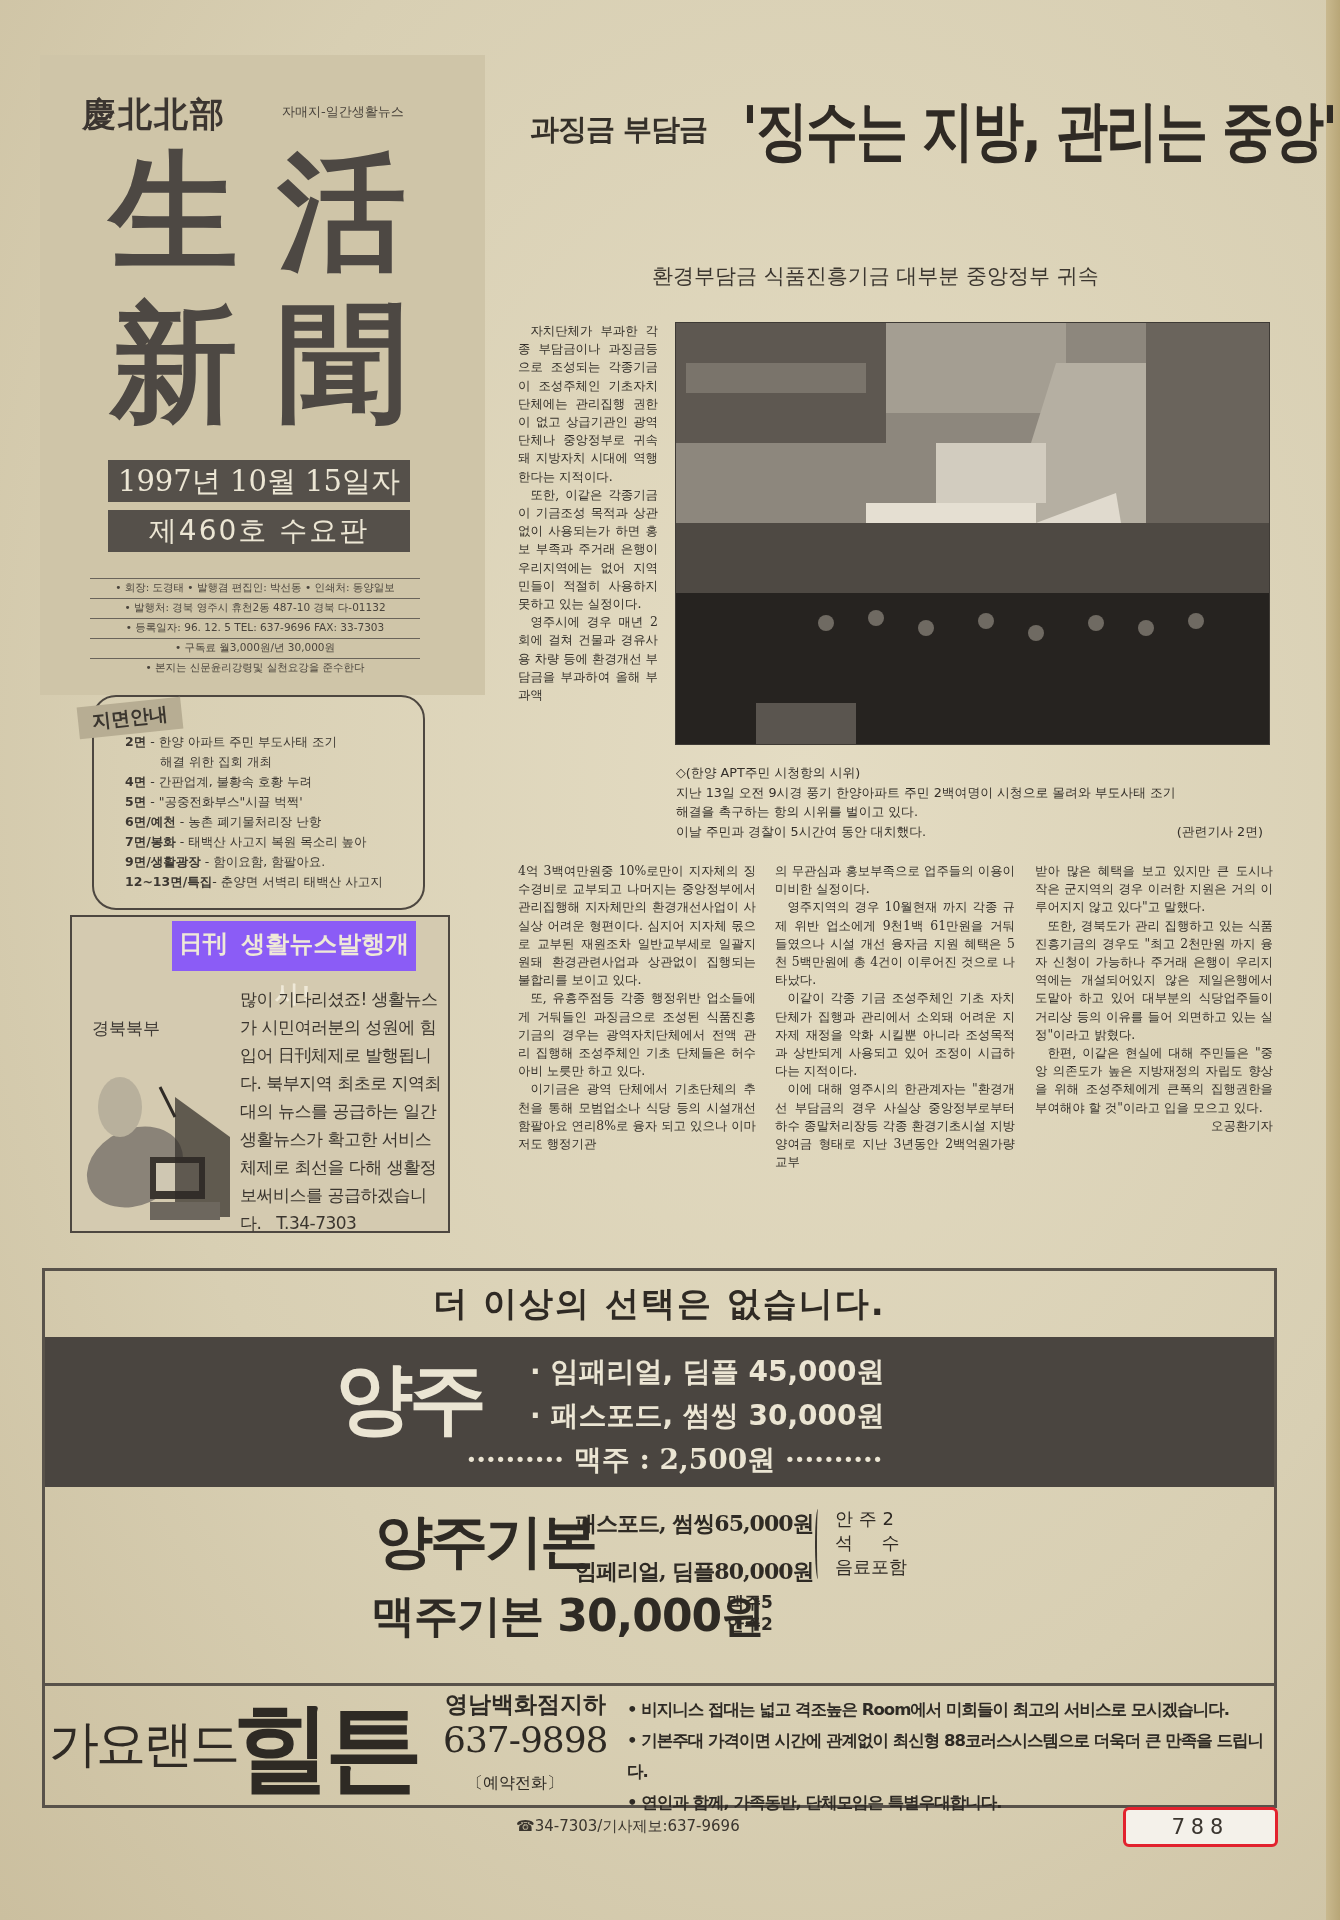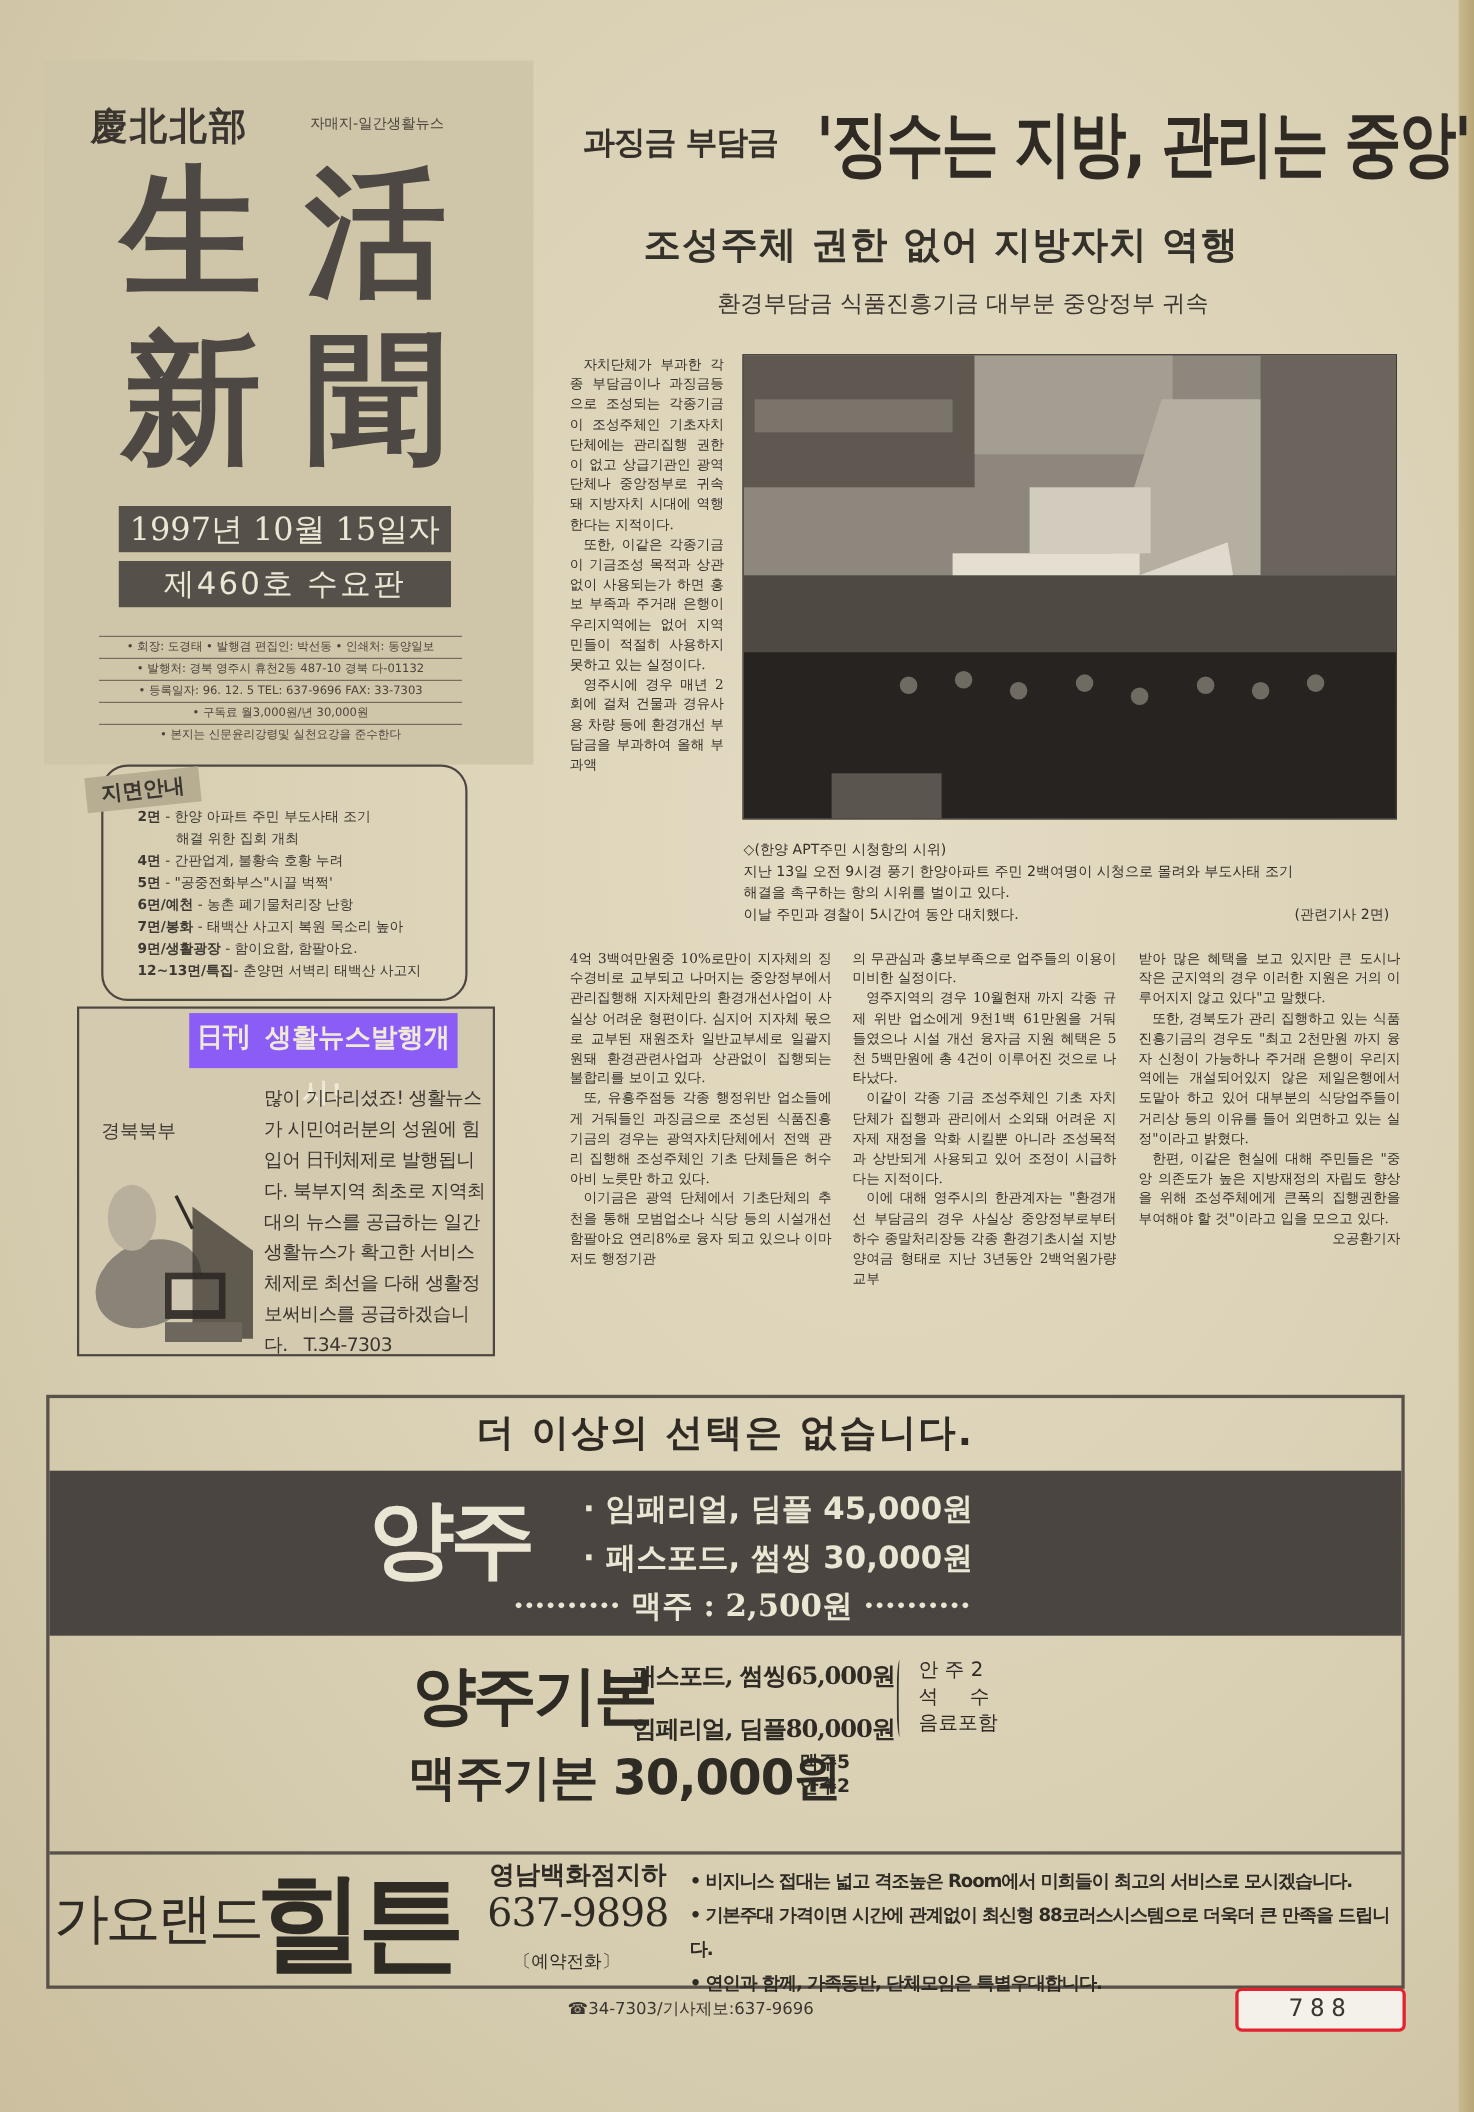--- a/index.html
+++ b/index.html
@@ -137,21 +137,20 @@
       <line x1="80" y1="30" x2="95" y2="60" stroke="#2f2b26" stroke-width="3"></line>
       <rect x="70" y="145" width="70" height="18" fill="#6d675e"></rect>
     </svg>
     <div class="daily-text">
       <span>많이 기다리셨죠! 생활뉴스가 시민여러분의 성원에 힘입어 日刊체제로 발행됩니다. 북부지역 최초로 지역최대의 뉴스를 공급하는 일간생활뉴스가 확고한 서비스체제로 최선을 다해 생활정보써비스를 공급하겠습니다.</span>&nbsp;&nbsp;&nbsp;<span>T.34-7303</span>
     </div>
   </div>
 
   <div class="hl-pre">과징금 부담금</div>
   <div class="hl-main">'징수는 지방, 관리는 중앙'</div>
-  <div class="hl-sub">조성주체 권한 없어 지방자치 역행</div>
   <div class="hl-sub2">환경부담금 식품진흥기금 대부분 중앙정부 귀속</div>
 
   <div class="col col-a">
     <p>자치단체가 부과한 각종 부담금이나 과징금등으로 조성되는 각종기금이 조성주체인 기초자치단체에는 관리집행 권한이 없고 상급기관인 광역단체나 중앙정부로 귀속돼 지방자치 시대에 역행한다는 지적이다.</p>
     <p>또한, 이같은 각종기금이 기금조성 목적과 상관없이 사용되는가 하면 홍보 부족과 주거래 은행이 우리지역에는 없어 지역민들이 적절히 사용하지 못하고 있는 실정이다.</p>
     <p>영주시에 경우 매년 2회에 걸쳐 건물과 경유사용 차량 등에 환경개선 부담금을 부과하여 올해 부과액</p>
   </div>
 
   <div class="photo">
     <svg width="595" height="423" viewBox="0 0 595 423">

